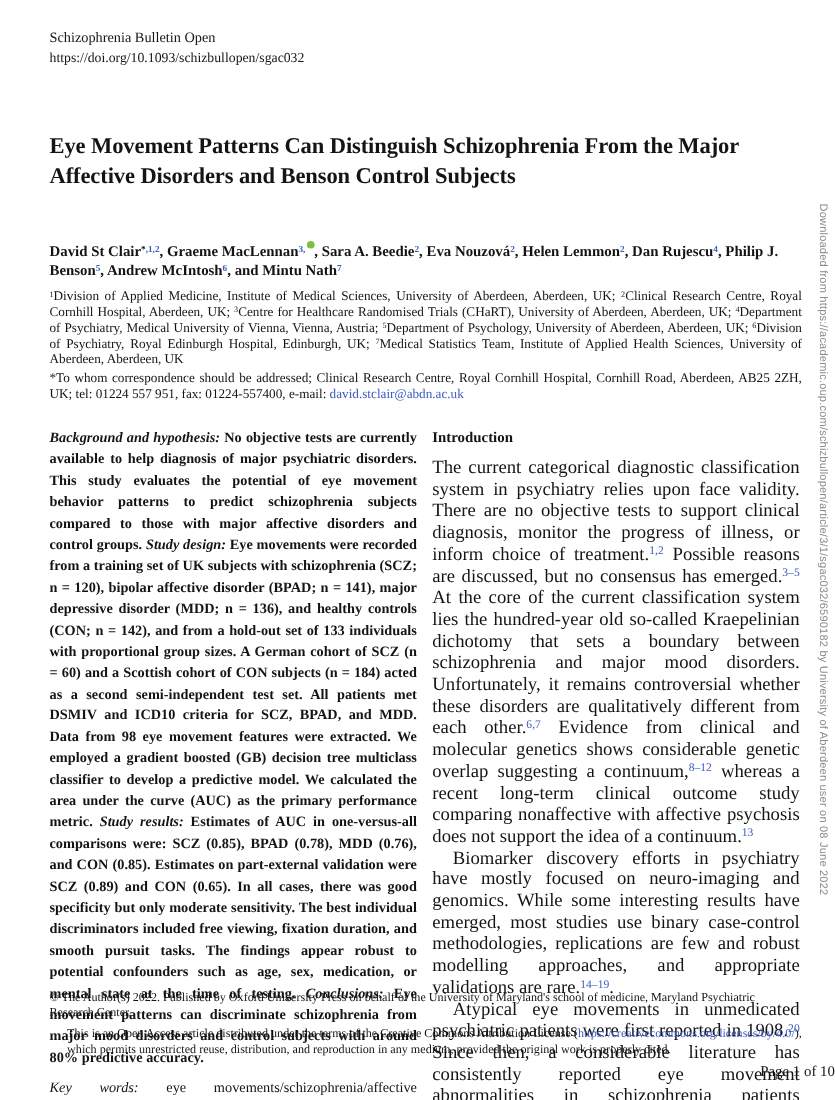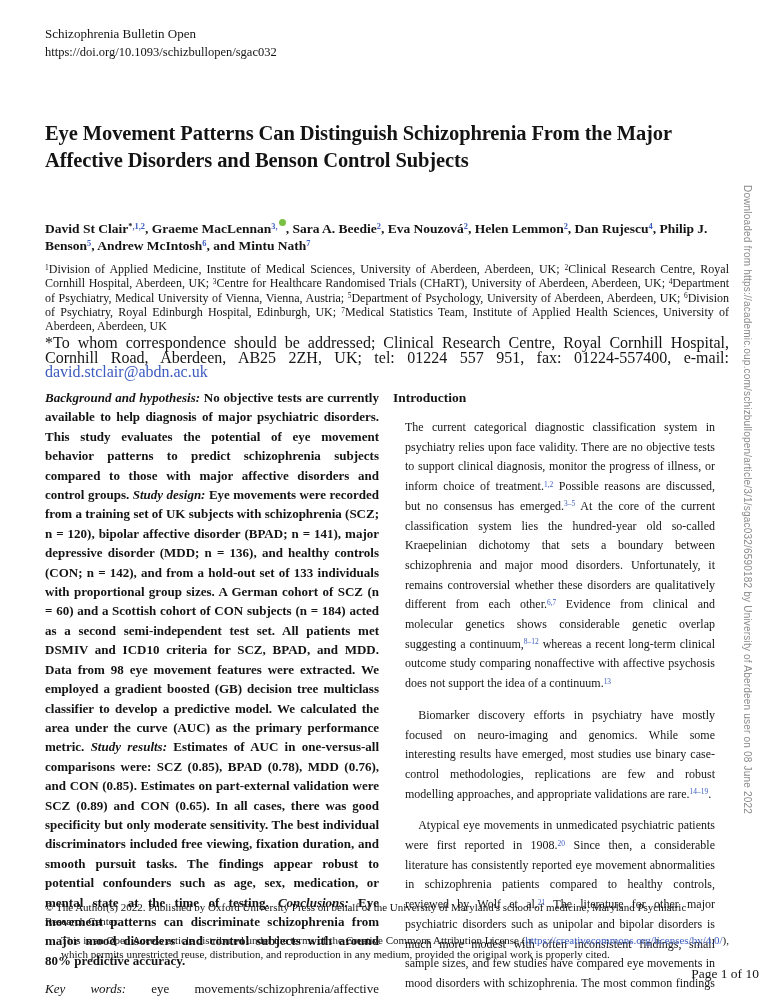--- a/index.html
+++ b/index.html
@@ -30,31 +30,31 @@
     font-size:13.5px; font-weight:bold; line-height:16.5px;
   }
 
   .affiliations {
     position:absolute; left:45px; top:262px; width:684px;
     font-size:12px; line-height:14.3px; text-align:justify;
   }
 
   .correspondence {
     position:absolute; left:45px; top:336px; width:684px;
-    font-size:16px; line-height:14.6px; text-align:justify;
+    font-size:12px; line-height:14.6px; text-align:justify;
   }
 
   .col-left  { position:absolute; left:45px;  top:388px; width:334px; }
   .col-right { position:absolute; left:393px; top:388px; width:334px; }
 
   .abstract { font-weight:bold; font-size:13px; line-height:19.4px; text-align:justify; }
   .keywords { margin-top:9px; font-size:13px; line-height:19.4px; text-align:justify; }
 
   .intro-heading { font-weight:bold; font-size:13.5px; margin:2px 0 9px 0; }
-  .intro p { font-size:12px; line-height:19.7px; text-align:justify; margin:12px; }
+  .intro p { font-size:17px; line-height:19.7px; text-align:justify; margin:0; }
   .intro p.indent { text-indent:1.1em; }
 
   .watermark {
     position:absolute; top:185px; right:6px; height:665px;
     writing-mode:vertical-rl;
     font-family:"Liberation Sans","DejaVu Sans",sans-serif;
     font-size:10px; color:#8a8a8a; letter-spacing:0.2px; white-space:nowrap;
   }
 
   .footer { position:absolute; left:45px; top:901px; width:684px; font-size:11px; line-height:13.6px; }

